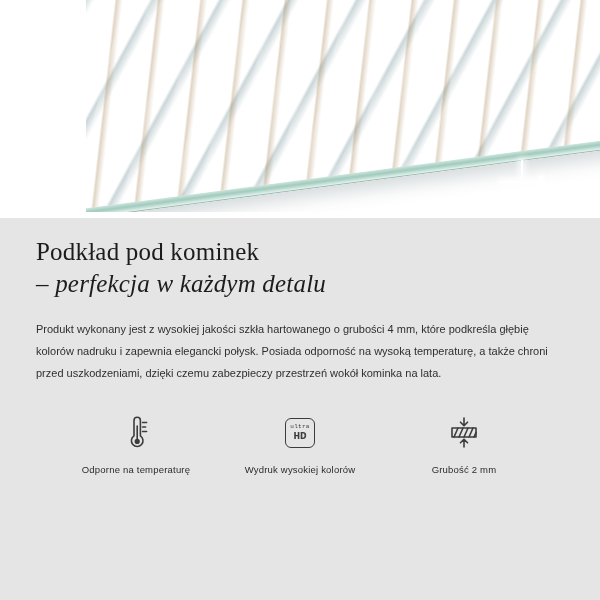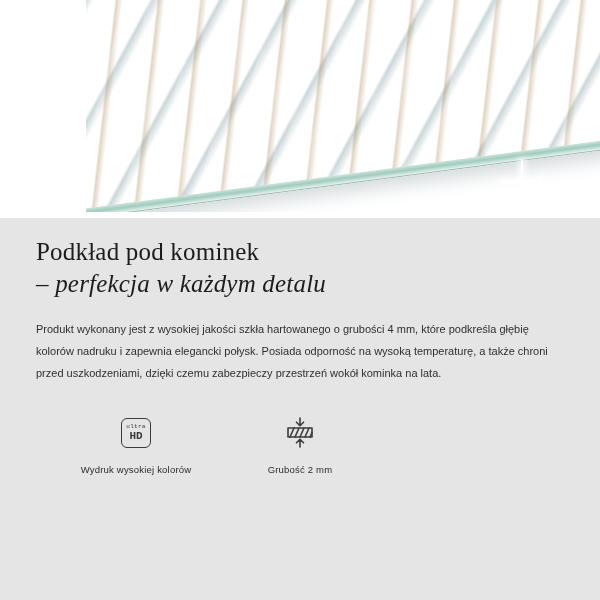--- a/index.html
+++ b/index.html
@@ -258,20 +258,31 @@
 
   <div class="content">
     <h1 class="headline">
       <span>Podkład pod kominek</span>
       <span class="line2">– perfekcja w każdym detalu</span>
     </h1>
     <p class="paragraph">Produkt wykonany jest z wysokiej jakości szkła hartowanego o grubości 4 mm, które podkreśla głębię kolorów nadruku i zapewnia elegancki połysk. Posiada odporność na wysoką temperaturę, a także chroni przed uszkodzeniami, dzięki czemu zabezpieczy przestrzeń wokół kominka na lata.</p>
 
     <div class="features">
 
+      <div class="feature">
+        <div class="icon-wrap">
+          <svg width="30" height="38" viewBox="0 0 30 38">
+            <path class="stroke" d="M13 6.5a3.2 3.2 0 0 1 6.4 0v15.3a5.8 5.8 0 1 1-6.4 0z"></path>
+            <path class="stroke" d="M16.2 12v13.6"></path>
+            <circle cx="16.2" cy="27.4" r="2.6" fill="#3c3c3c" stroke="none"></circle>
+            <path class="stroke" d="M21.6 8.5h4M21.6 13h3M21.6 17.5h4"></path>
+          </svg>
+        </div>
+        <div class="label">Odporne na temperaturę</div>
+      </div>
 
       <div class="feature">
         <div class="icon-wrap">
           <div class="ultrahd-box">
             <span class="u">ultra</span>
             <span class="hd">HD</span>
           </div>
         </div>
         <div class="label">Wydruk wysokiej kolorów</div>
       </div>

